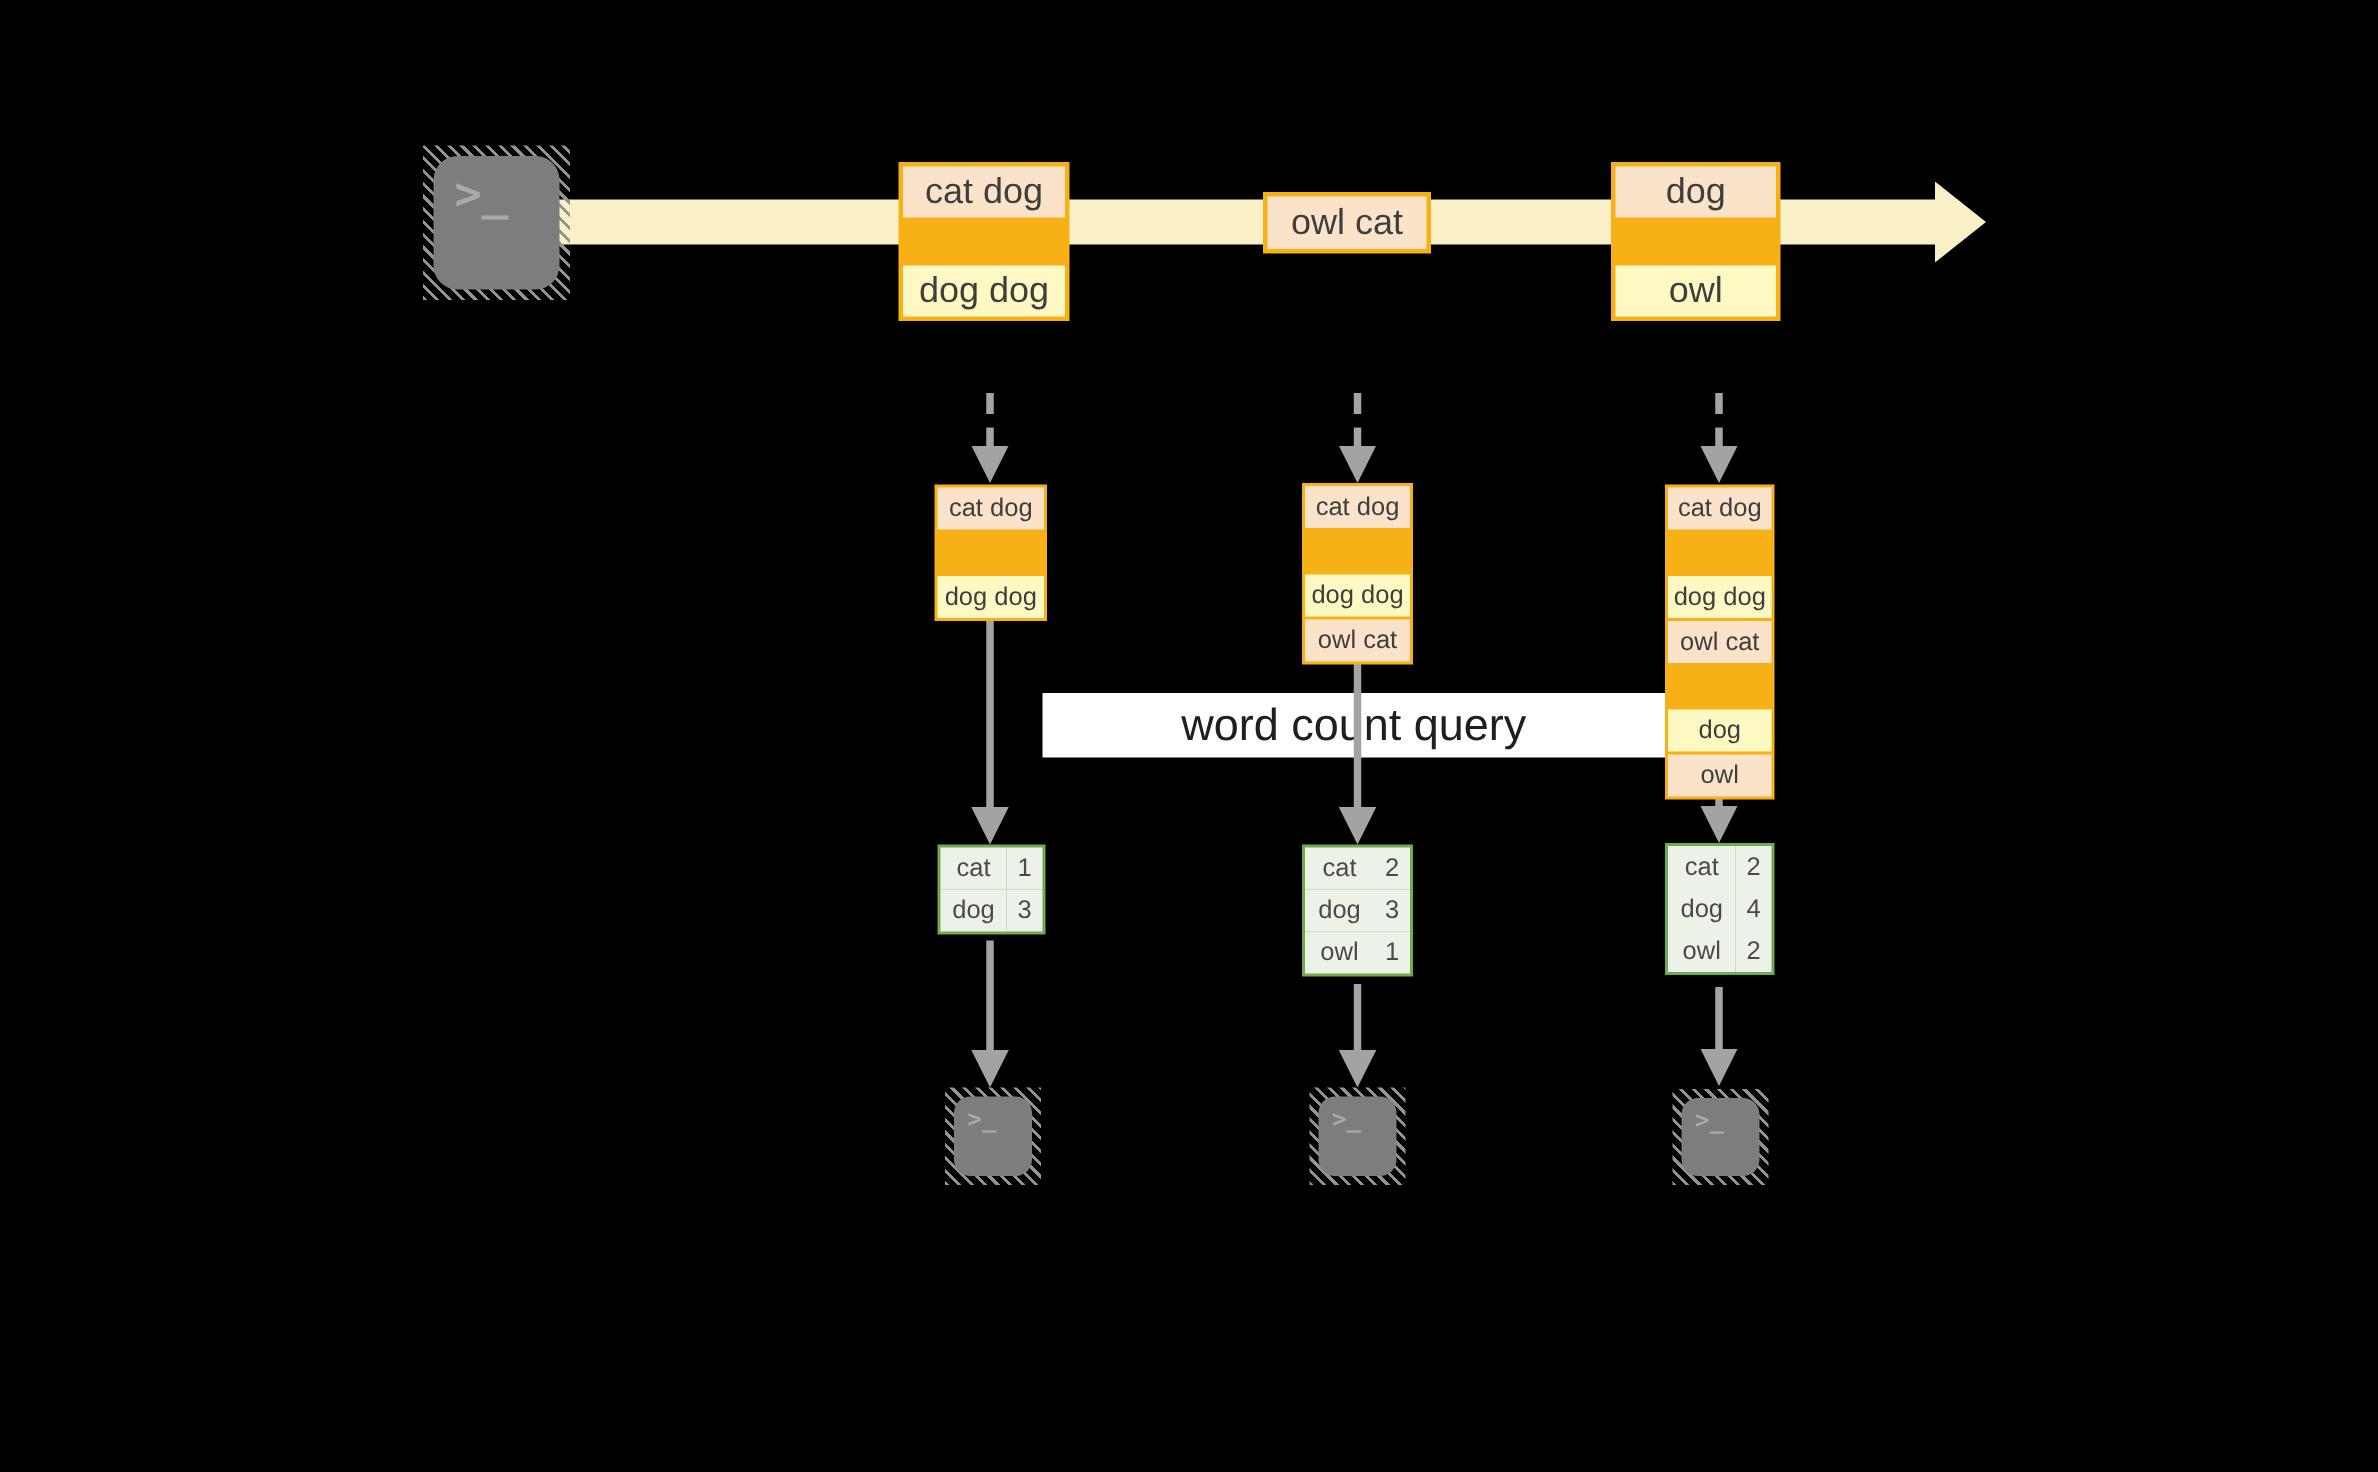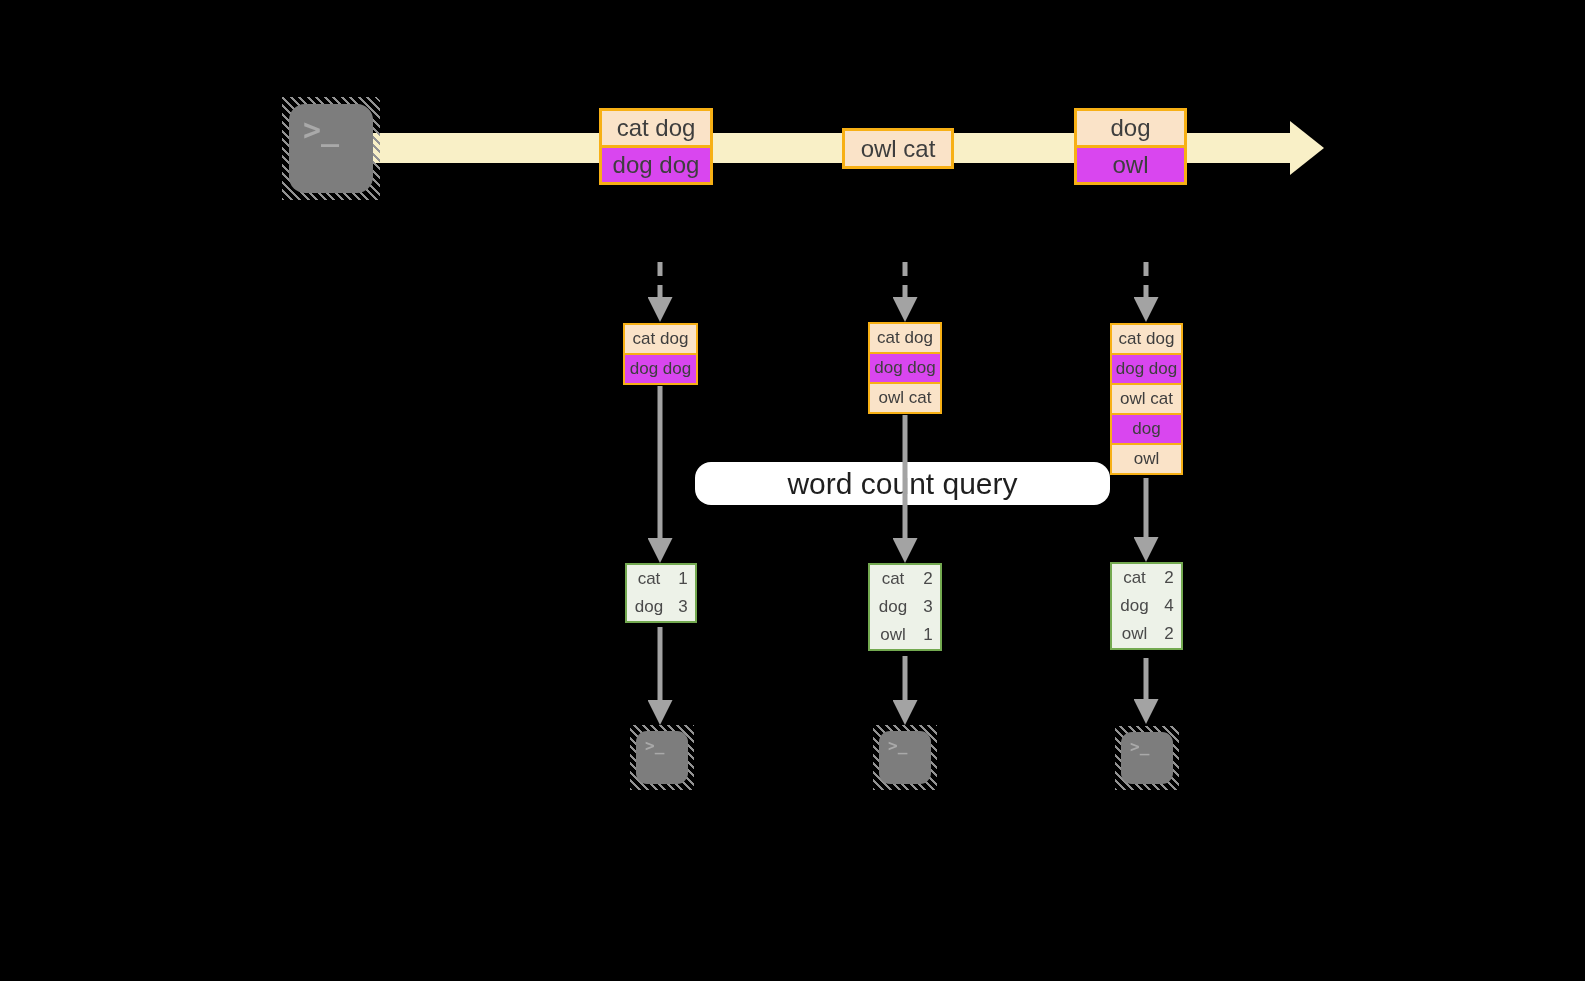--- a/index.html
+++ b/index.html
@@ -11,21 +11,21 @@
   .stream-shaft{position:absolute;background:#f9f0c7;}
   .stream-head{position:absolute;background:#f9f0c7;clip-path:polygon(0 0,100% 50%,0 100%);}
   
   .obox{position:absolute;background:#f7b015;padding:3px;display:flex;flex-direction:column;gap:3px;box-sizing:border-box;}
   .obox.sm{padding:2px;gap:2px;}
   .ocell{display:flex;align-items:center;justify-content:center;color:#3e3e3e;}
   .ocell.lg{height:34px;font-size:24px;}
   .ocell.lg1{height:35px;font-size:24px;}
   .ocell.sm{height:28px;font-size:17px;}
   .ocell.dark{background:#fae3c8;}
-  .ocell.light{background:#d946ef;}
+  .ocell.light{background:#fef9c3;margin-top:29px;}
   
   .title-band{
     position:absolute;background:#ffffff;display:flex;align-items:center;justify-content:center;
     color:#1f1f1f;font-size:30px;
   }
   
   .gtable{position:absolute;background:#73a950;padding:2px;display:grid;grid-template-columns:1fr 24px;gap:0;box-sizing:border-box;}
   .gcell{background:#edf2e8;height:28px;display:flex;align-items:center;justify-content:center;font-size:17px;color:#4a4a4a;}
   
   .term{position:absolute;background:repeating-linear-gradient(45deg,#939393 0 2px,transparent 2px 6px);}
@@ -52,21 +52,21 @@
     <div class="ocell lg light">dog dog</div>
   </div>
   <div class="obox" style="left:842px;top:128px;width:112px;">
     <div class="ocell lg1 dark">owl cat</div>
   </div>
   <div class="obox" style="left:1074px;top:108px;width:113px;">
     <div class="ocell lg dark">dog</div>
     <div class="ocell lg light">owl</div>
   </div>
 
-  <div class="title-band" style="left:695px;top:462px;width:415px;height:43px;border-radius:16px;">
+  <div class="title-band" style="left:695px;top:462px;width:415px;height:43px;">
     <span>word count query</span>
   </div>
 
   <svg class="arrows" width="1585" height="981" viewBox="0 0 1585 981">
     <defs>
       <marker id="ah" markerWidth="5" markerHeight="5" refX="0.2" refY="2.5" orient="auto" markerUnits="strokeWidth">
         <path d="M0,0 L5,2.5 L0,5 Z" fill="#a3a3a3"></path>
       </marker>
     </defs>
 

